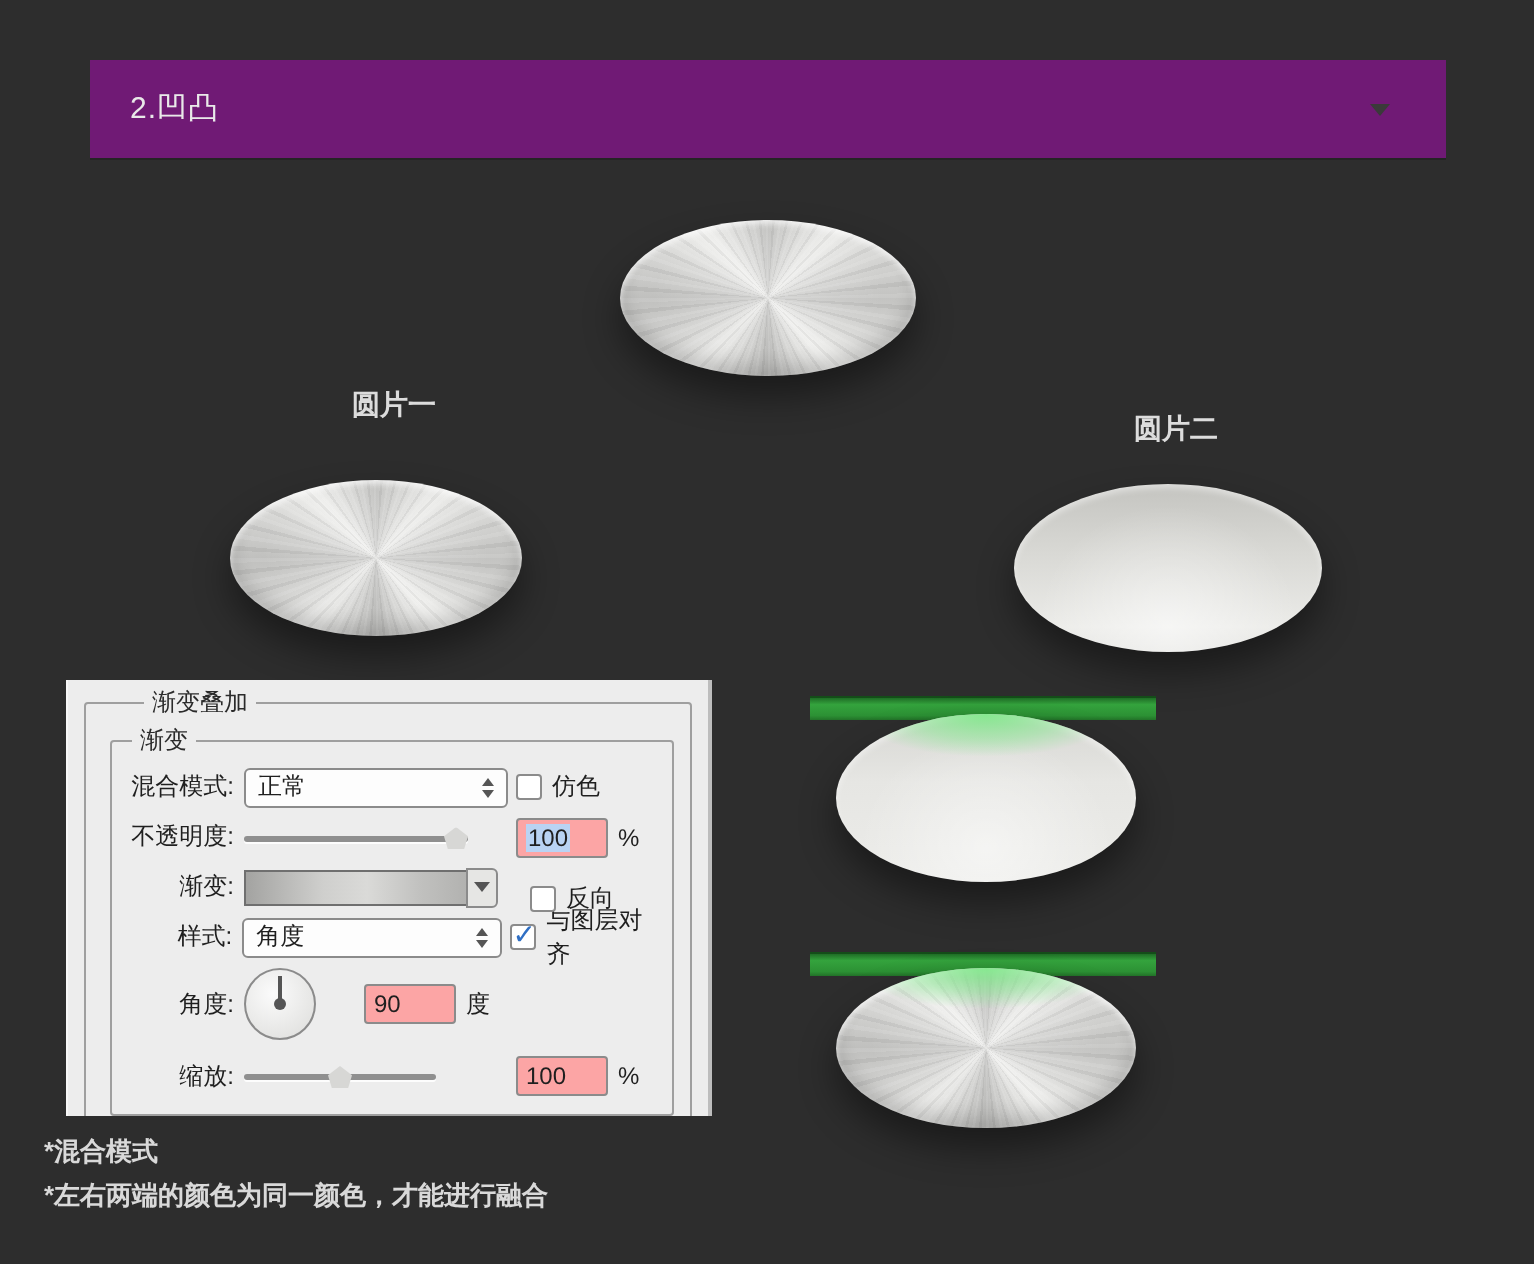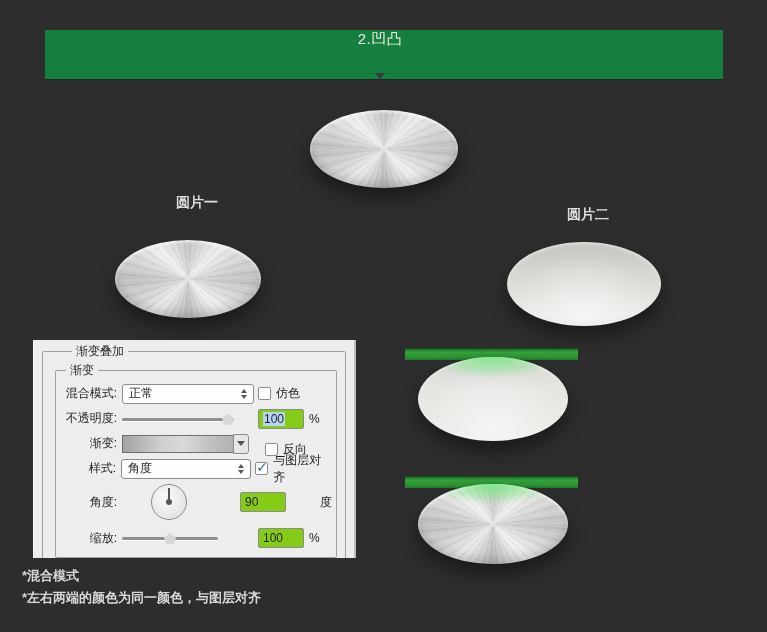--- a/index.html
+++ b/index.html
@@ -1,22 +1,22 @@
 <!DOCTYPE html>
 <html><head>
 <meta charset="utf-8">
 <style>
   html,body{margin:0;padding:0;background:#2d2d2d;}
   *{box-sizing:border-box;font-family:"Liberation Sans","DejaVu Sans",sans-serif;}
   .stage{position:relative;width:767px;height:632px;background:#2d2d2d;overflow:hidden;}
 
   
-  .header{position:absolute;left:45px;top:30px;width:678px;height:50px;background:#15803d;
+  .header{position:absolute;left:45px;top:30px;width:678px;height:50px;background:#701a75;
     display:flex;align-items:center;justify-content:space-between;padding:0 28px 0 20px;
-    border-bottom:1px solid #242424;flex-direction:column;}
+    border-bottom:1px solid #242424;}
   .header-title{color:#e9e9e9;font-size:15px;letter-spacing:.5px;}
   .caret{width:0;height:0;border-left:5px solid transparent;border-right:5px solid transparent;
     border-top:6px solid #3a3a3a;}
 
   
   .disc{position:absolute;border-radius:50%;}
   .disc-metal{
     background:
       repeating-conic-gradient(from 8deg, rgba(255,255,255,.10) 0deg 2deg, rgba(0,0,0,0) 2deg 5deg, rgba(0,0,0,.05) 5deg 7deg, rgba(0,0,0,0) 7deg 10deg),
       radial-gradient(ellipse at 50% 45%, rgba(255,255,255,.30) 0%, rgba(255,255,255,0) 55%),
@@ -65,21 +65,21 @@
   .spin .up{border-bottom:4px solid #555;}
   .spin .dn{border-top:4px solid #555;}
   .check-group{display:flex;align-items:center;margin-left:4px;gap:5px;}
   .checkbox{width:13px;height:13px;background:#fff;border:1px solid #8b8b8b;border-radius:2px;position:relative;flex:0 0 auto;}
   .checkbox .mark{position:absolute;top:-4px;left:0;color:#2f6fc4;font-size:14px;font-weight:bold;}
   .slider{position:relative;height:12px;}
   .slider .track{position:absolute;left:0;right:0;top:5px;height:3px;background:#8f8f8f;border-radius:2px;
     box-shadow:0 1px 0 #fdfdfd;}
   .slider .thumb{position:absolute;top:1px;width:12px;height:11px;background:#d7d7d5;
     clip-path:polygon(50% 0,100% 42%,84% 100%,16% 100%,0 42%);filter:drop-shadow(0 1px 1px rgba(0,0,0,.35));}
-  .input-box{width:46px;height:20px;background:#84cc16;border:1px solid #8b8b8b;border-radius:2px;
+  .input-box{width:46px;height:20px;background:#fca5a5;border:1px solid #8b8b8b;border-radius:2px;
     display:flex;align-items:center;padding:0 4px;}
   .input-box .sel{background:#b9d3f3;padding:0 1px;}
   .unit{margin-left:5px;}
   .swatch{width:112px;height:18px;border:1px solid #6f6f6f;
     background:linear-gradient(90deg,#a3a3a1 0%,#cfcfcd 35%,#dadad8 55%,#c0c0be 80%,#b2b2b0 100%);}
   .swatch-btn{width:16px;height:20px;margin-left:-1px;background:#e6e6e4;border:1px solid #8b8b8b;border-radius:0 3px 3px 0;
     display:flex;align-items:center;justify-content:center;}
   .tri-dn{width:0;height:0;border-left:4px solid transparent;border-right:4px solid transparent;border-top:5px solid #555;}
   .dial{width:36px;height:36px;border-radius:50%;border:1px solid #8b8b8b;position:relative;
     background:radial-gradient(circle at 40% 35%, #fbfbfb, #dcdcda);flex:0 0 auto;}
@@ -166,21 +166,21 @@
               </span>
           </div>
           <div class="check-group">
             <span class="checkbox">
               <span class="mark">✓</span>
             </span>
             <span>与图层对齐</span>
           </div>
         </div>
 
-        <div class="row" style="height:42px;justify-content:space-between;">
+        <div class="row" style="height:42px;">
           <span class="row-label">角度:</span>
           <span class="dial">
             <span class="needle"></span>
             <span class="dot"></span>
           </span>
           <div class="input-box" style="margin-left:24px;">
             <span>90</span>
           </div>
           <span class="unit">度</span>
         </div>
@@ -196,16 +196,16 @@
           </div>
           <span class="unit">%</span>
         </div>
 
       </fieldset>
     </fieldset>
   </div>
 
   <div class="notes" style="left:22px;top:565px;">
     <div>*混合模式</div>
-    <div>*左右两端的颜色为同一颜色，与图层对齐</div>
+    <div>*左右两端的颜色为同一颜色，才能进行融合</div>
   </div>
 
 </div>
 
 </body></html>

